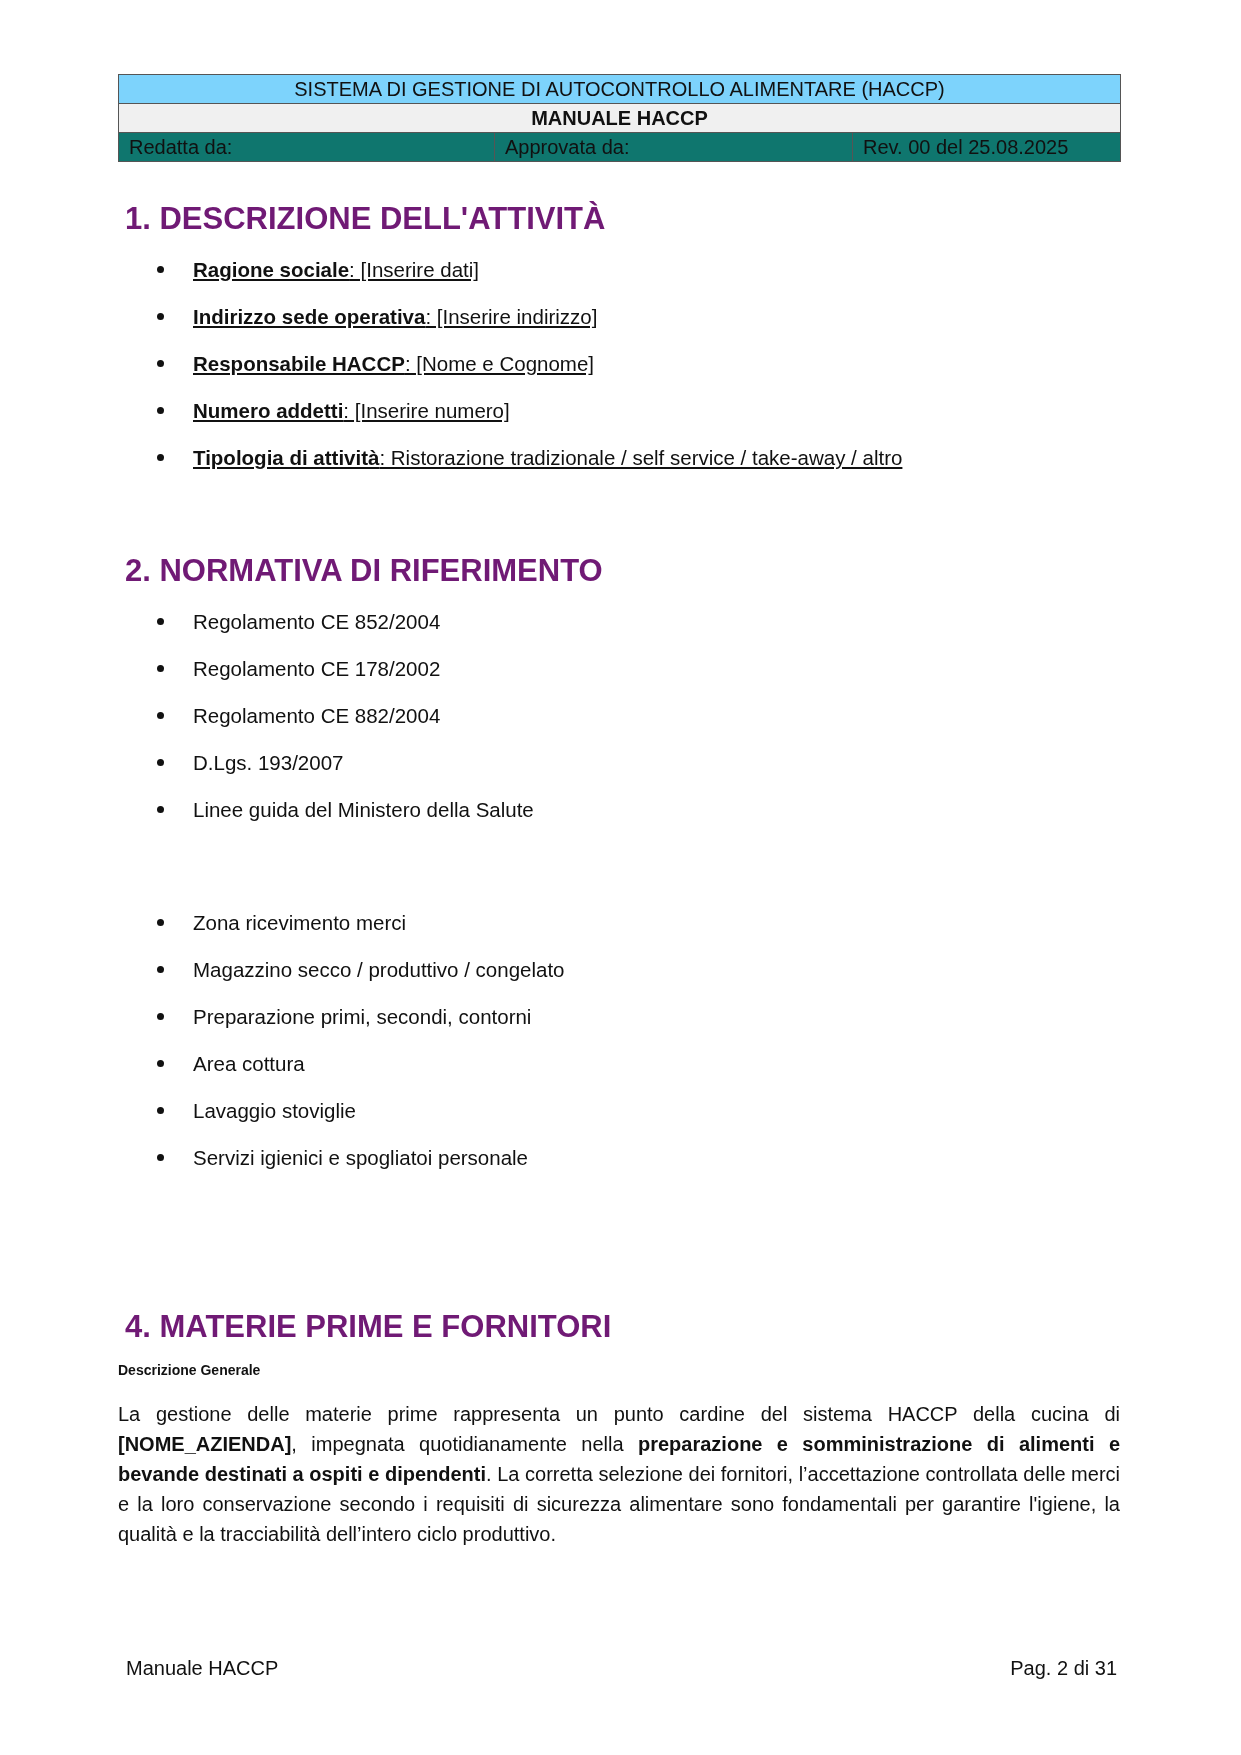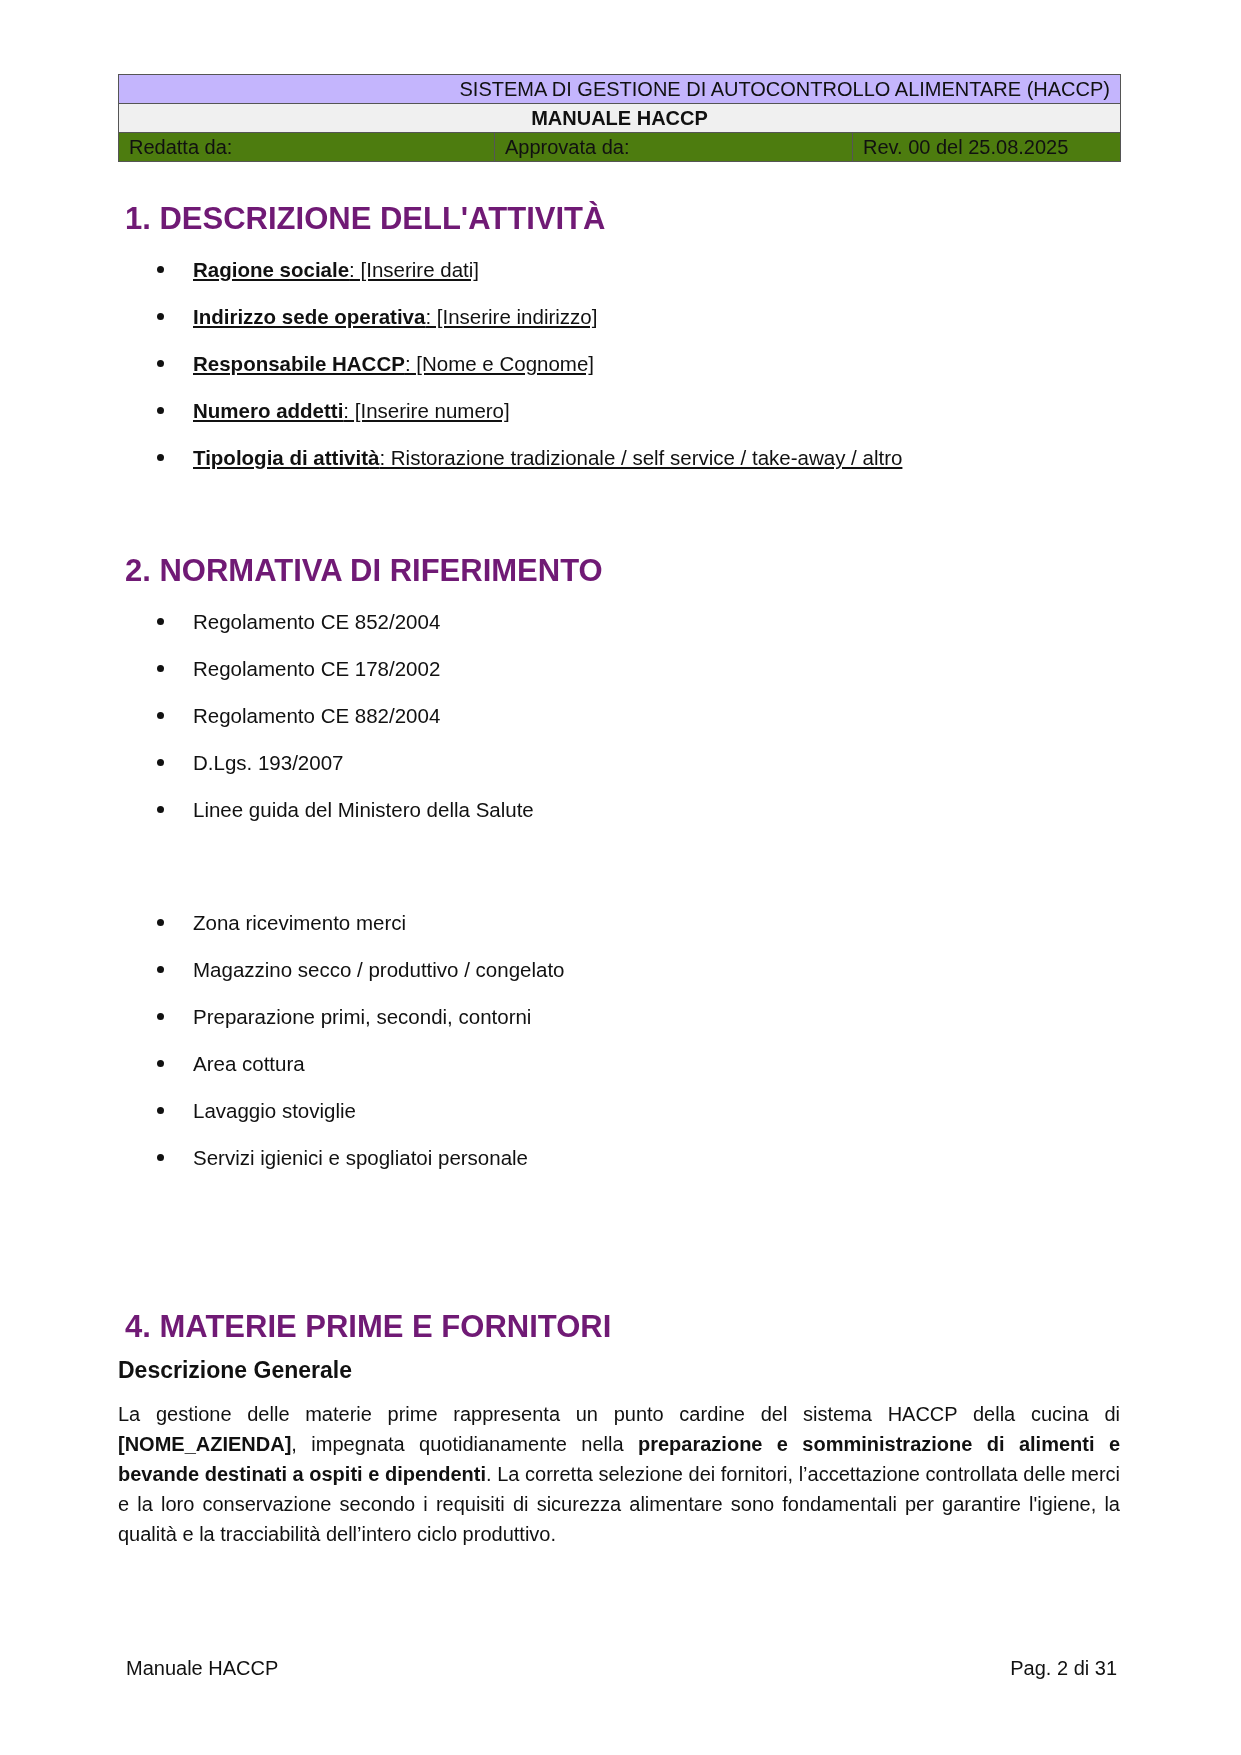--- a/index.html
+++ b/index.html
@@ -12,44 +12,44 @@
   
   .hdr {
     position: absolute; left: 118px; top: 74px; width: 1002px;
     border-collapse: collapse; table-layout: fixed;
     font-family: "Liberation Sans", sans-serif; font-size: 20px;
   }
   .hdr td {
     border: 1.5px solid #555555; height: 28px; padding: 0 10px;
     white-space: nowrap; overflow: hidden; line-height: 28px;
   }
-  .hdr .r1 td { text-align: right; background: #c4b5fd; }
+  .hdr .r1 td { text-align: center; background: #7dd3fc; }
   .hdr .r2 td { text-align: center; background: #f0f0f0; font-weight: bold; }
-  .hdr .r3 td { text-align: left; background: #4d7c0f; }
+  .hdr .r3 td { text-align: left; background: #0f766e; }
 
   
   .section { position: absolute; left: 118px; width: 1002px; }
   .h1 {
     margin: 7px; font-family: "Liberation Sans", sans-serif; font-weight: bold;
     font-size: 31px; line-height: 40px; letter-spacing: 0; color: #701a75;
   }
   ul.bullets { list-style: none; margin: 0; padding: 0; }
   ul.bullets li {
     position: relative; height: 47px; line-height: 47px;
     font-family: "Liberation Sans", sans-serif; font-size: 20.5px; padding-left: 75px;
     white-space: nowrap;
   }
   ul.bullets li .dot {
     position: absolute; left: 39px; top: 20px; width: 7px; height: 7px;
     border-radius: 50%; background: #111111;
   }
   ul.bullets li b { font-weight: bold; }
 
   .subhead {
-    font-family: "Liberation Sans", sans-serif; font-weight: bold; font-size: 23px;
+    font-family: "Liberation Sans", sans-serif; font-weight: bold; font-size: 14px;
     margin: 0; line-height: 30px;
   }
   .para {
     font-family: "Liberation Sans", sans-serif; font-size: 20px; line-height: 30px;
     text-align: justify; margin: 14px 0 0 0;
   }
   .para b { font-weight: bold; }
 
   .footer-left, .footer-right {
     position: absolute; top: 1655px; font-family: "Liberation Sans", sans-serif;

